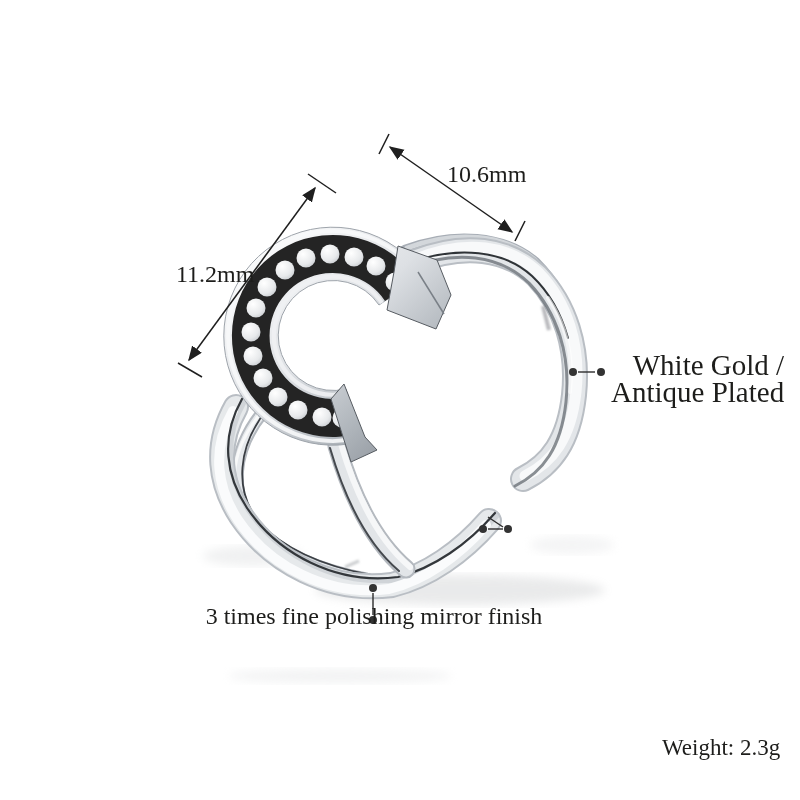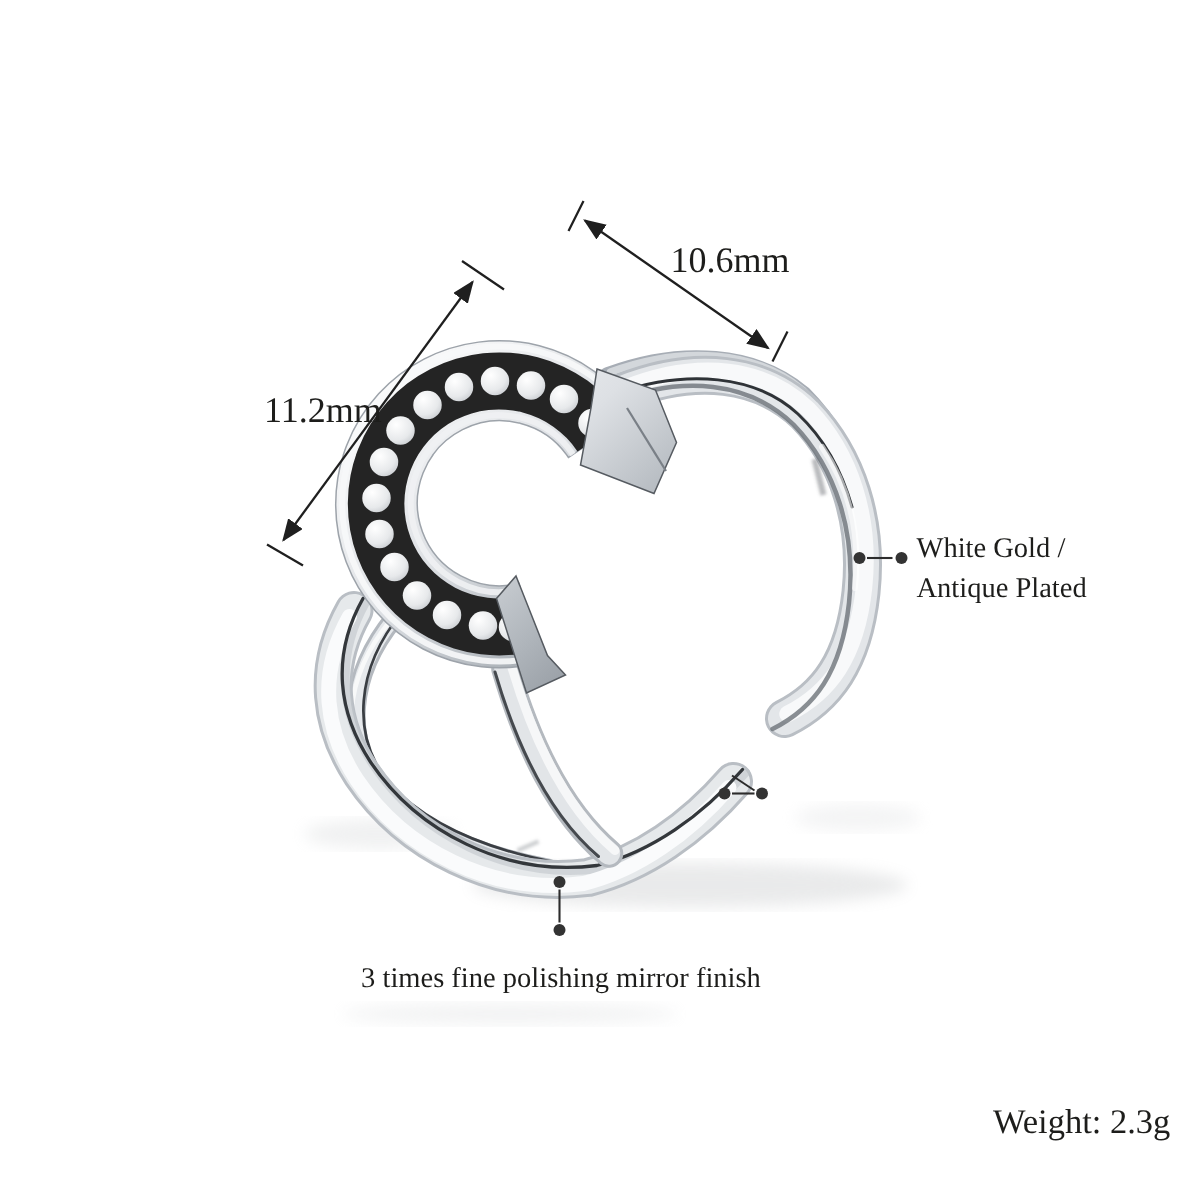--- a/index.html
+++ b/index.html
@@ -1,24 +1,24 @@
 <!DOCTYPE html>
 <html><head>
 <meta charset="utf-8">
 <style>
   html,body{margin:0;padding:0;width:800px;height:800px;background:#ffffff;overflow:hidden;}
   #stage{position:relative;width:698px;height:800px;background:#ffffff;
-         font-family:"Liberation Serif","DejaVu Serif",serif;color:#1d1d1b;}
+         font-family:"Liberation Serif","DejaVu Serif",serif;color:#1d1d1b;text-align:right;}
   #ring-svg{position:absolute;left:0;top:0;}
   .label{position:absolute;white-space:nowrap;color:#1d1d1b;}
   #dim-width-label{left:447px;top:161px;font-size:24px;}
   #dim-height-label{left:176px;top:249px;font-size:24px;margin-top:12px;}
-  #plating-label{left:611px;top:352px;font-size:19px;line-height:27px;}
+  #plating-label{left:611px;top:352px;font-size:29px;line-height:27px;}
   #material-label{left:516px;top:515px;font-size:22px;}
-  #finish-label{left:374px;top:642px;font-size:19px;transform:translateX(-50%);}
+  #finish-label{left:374px;top:603px;font-size:24px;transform:translateX(-50%);}
   #weight-label{left:662px;top:735px;font-size:23px;}
 </style>
 </head>
 <body>
 
 <div id="stage">
 
   <svg id="ring-svg" width="800" height="800" viewBox="0 0 800 800">
     <defs>
       <linearGradient id="silverG" gradientUnits="userSpaceOnUse" x1="210" y1="240" x2="600" y2="610">

